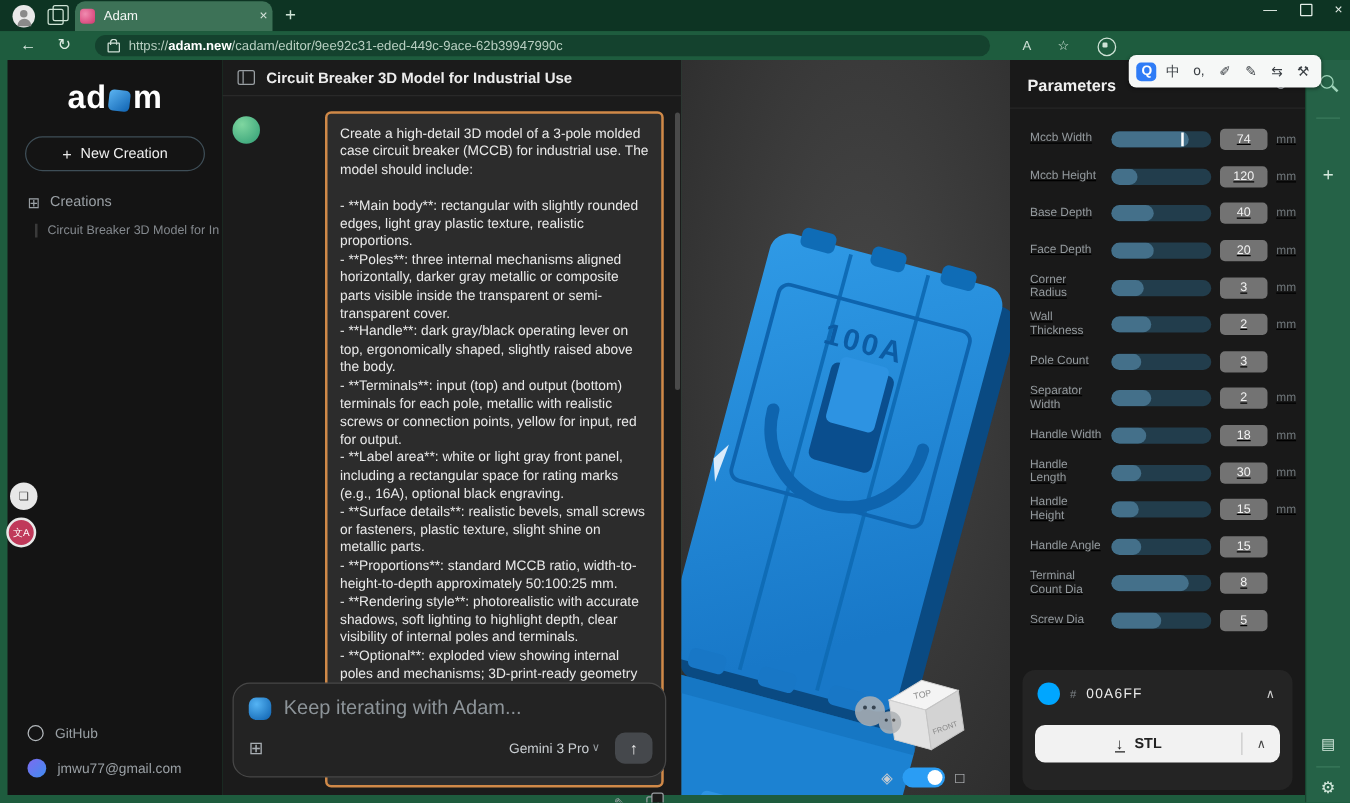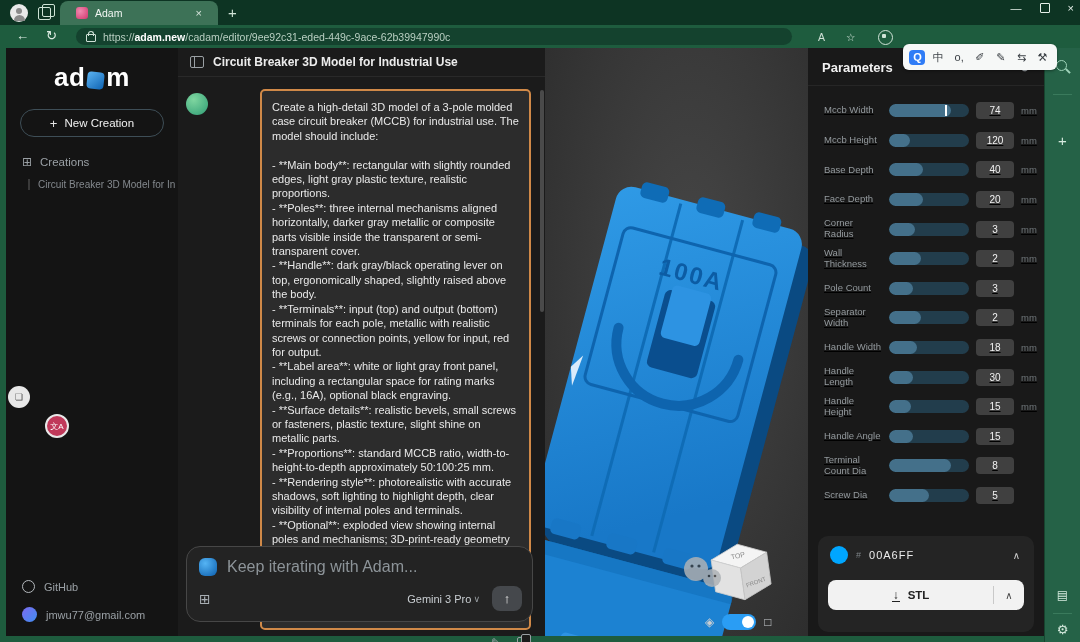--- a/index.html
+++ b/index.html
@@ -6,21 +6,21 @@
     font-family:"Liberation Sans","DejaVu Sans",sans-serif;background:#1e5c3e;}
   .window{position:relative;width:1080px;height:642px;}
 
   
   .titlebar{position:absolute;top:0;left:0;right:0;height:25px;background:#0d3423;display:flex;align-items:flex-end;}
   .profile-btn{position:absolute;left:10px;top:4px;width:18px;height:18px;border-radius:50%;background:#e9e9e9;}
   .profile-btn::before{content:"";position:absolute;left:6px;top:3.5px;width:6px;height:6px;border-radius:50%;background:#8a8a8a;}
   .profile-btn::after{content:"";position:absolute;left:3.5px;top:10.5px;width:11px;height:6px;border-radius:6px 6px 0 0;background:#8a8a8a;}
   .workspaces{position:absolute;left:38px;top:7px;width:11px;height:11px;border:1.4px solid #cfe3d6;border-radius:2px;}
   .workspaces::before{content:"";position:absolute;left:2.5px;top:-4.5px;width:11px;height:11px;border:1.4px solid #cfe3d6;border-radius:2px;}
-  .tab{position:absolute;left:60px;top:1px;width:158px;height:24px;background:#3d7257;border-radius:8px 8px 0 0;display:flex;align-items:center;padding:0 16px;box-sizing:border-box;color:#f2f6f3;font-size:10.5px;gap:7px;}
+  .tab{position:absolute;left:60px;top:1px;width:158px;height:24px;background:#3d7257;border-radius:8px 8px 0 0;display:flex;align-items:center;padding:0 4px;box-sizing:border-box;color:#f2f6f3;font-size:10.5px;gap:7px;}
   .tab-favicon{width:12px;height:12px;border-radius:3px;background:radial-gradient(circle at 35% 35%,#f08bb0,#d2356e);flex:0 0 auto;}
   .tab-title{flex:1;white-space:nowrap;overflow:hidden;}
   .tab-close{color:#d7e4dc;font-size:11px;}
   .new-tab{position:absolute;left:228px;top:4px;color:#cfe3d6;font-size:15px;}
   .win-controls{position:absolute;right:6px;top:2px;display:flex;gap:18px;color:#e6efe9;font-size:11px;align-items:center;}
   .win-max{width:8px;height:8px;border:1.2px solid #e6efe9;border-radius:1px;}
 
   .toolbar{position:absolute;top:25px;left:0;right:0;height:23px;background:#1e5c3e;}
   .nav-ic{position:absolute;top:3px;color:#dcebe2;font-size:13px;}
   .urlbar{position:absolute;left:76px;top:3px;width:716px;height:17px;background:#14422e;border-radius:9px;display:flex;align-items:center;padding:0 10px;box-sizing:border-box;gap:7px;}
@@ -51,21 +51,21 @@
   .creations-row{display:flex;align-items:center;gap:8px;margin:18px 0 0 16px;color:#9aa0a5;font-size:11.5px;}
   .grid-ic{font-size:12px;color:#9aa0a5;}
   .creation-item{display:flex;align-items:stretch;gap:8px;margin:10px 0 0 22px;color:#84898e;font-size:10px;}
   .creation-item .bar{width:2px;background:#3a3a3a;}
   .sidebar-bottom{position:absolute;left:16px;bottom:14px;display:flex;flex-direction:column;gap:14px;}
   .sb-row{display:flex;align-items:center;gap:9px;color:#9aa0a5;font-size:11px;}
   .gh-ic{width:13px;height:13px;border-radius:50%;border:1.6px solid #b4b9bd;box-sizing:border-box;}
   .acct-avatar{width:15px;height:15px;border-radius:50%;background:linear-gradient(135deg,#7d6bf0,#3f8df0);}
   .float-btn{position:absolute;border-radius:50%;z-index:30;}
   .fb1{left:8px;top:338px;width:22px;height:22px;background:#e8e8e8;color:#444;font-size:9px;display:flex;align-items:center;justify-content:center;}
-  .fb2{left:5px;top:366px;width:24px;height:24px;background:#c0395a;color:#fff;font-size:8px;display:flex;align-items:center;justify-content:center;border:2px solid #e8e8e8;box-sizing:border-box;margin-left:40px;}
+  .fb2{left:5px;top:366px;width:24px;height:24px;background:#c0395a;color:#fff;font-size:8px;display:flex;align-items:center;justify-content:center;border:2px solid #e8e8e8;box-sizing:border-box;}
 
   
   .chat-header{height:28px;border-bottom:1px solid #292929;display:flex;align-items:center;gap:9px;padding:0 12px;}
   .panel-ic{position:relative;width:12px;height:10px;border:1.3px solid #9aa0a4;border-radius:2px;}
   .panel-ic::before{content:"";position:absolute;left:3px;top:0;bottom:0;width:1.3px;background:#9aa0a4;}
   .chat-title{color:#ececec;font-size:12px;font-weight:bold;}
   .msg{display:flex;padding:12px 14px 0 8px;gap:44px;}
   .msg-avatar{width:22px;height:22px;border-radius:50%;background:radial-gradient(circle at 35% 30%,#7fd6a0,#2f9d74);flex:0 0 auto;margin-right:8px;margin-top:4px;}
   .prompt-box{flex:1;border:2px solid #d08948;border-radius:5px;background:#2c2c2c;padding:9px 10px;color:#e9e9e9;font-size:11px;line-height:1.31;white-space:pre-wrap;}
   .msg-actions{display:flex;justify-content:flex-end;align-items:center;gap:16px;padding:6px 18px 0 0;color:#9aa0a4;font-size:12px;}
@@ -93,21 +93,21 @@
   
   .params-header{display:flex;align-items:center;padding:12px 14px 10px 14px;border-bottom:1px solid #262626;}
   .params-title{color:#f0f0f0;font-size:13px;font-weight:bold;flex:1;}
   .refresh-ic{color:#a8aeb3;font-size:13px;}
   .param-rows{padding:10px 0 0 16px;text-decoration:underline;}
   .prow{display:grid;grid-template-columns:58px 80px 38px 20px;column-gap:7px;align-items:center;min-height:29.6px;}
   .plabel{color:#949a9e;font-size:9.5px;line-height:1.15;}
   .sl{position:relative;height:13px;border-radius:6.5px;background:#223d4c;overflow:hidden;}
   .sl-fill{position:absolute;left:0;top:0;bottom:0;border-radius:6.5px;background:#44708a;}
   .prow:first-child .sl-fill::after{content:"";position:absolute;right:4px;top:1px;bottom:1px;width:2px;background:#fff;}
-  .pval{height:17px;background:#404040;border-radius:4px;color:#f2f2f2;font-size:10px;display:flex;align-items:center;justify-content:center;}
+  .pval{height:17px;background:#737373;border-radius:4px;color:#f2f2f2;font-size:10px;display:flex;align-items:center;justify-content:center;}
   .punit{color:#70777b;font-size:9.5px;}
   .bottom-card{position:absolute;left:10px;right:10px;bottom:4px;height:96px;background:#242424;border-radius:10px;z-index:10;}
   .color-row{display:flex;align-items:center;gap:8px;padding:10px 14px 8px 12px;}
   .swatch{width:18px;height:18px;border-radius:50%;}
   .hash{color:#7c8286;font-size:9px;}
   .hex{color:#ebebeb;font-size:11px;letter-spacing:1px;}
   .collapse{margin-left:auto;color:#cfcfcf;font-size:10px;}
   .stl-btn{position:relative;z-index:30;margin:8px 10px 0 10px;height:30px;background:#f2f2f2;border-radius:8px;display:flex;align-items:center;color:#222;}
   .stl-main{flex:1;display:flex;align-items:center;justify-content:center;gap:8px;font-size:11.5px;font-weight:bold;}
   .dl-ic{font-size:12px;border-bottom:1.6px solid #222;line-height:12px;padding:0 1px;font-weight:normal;}

